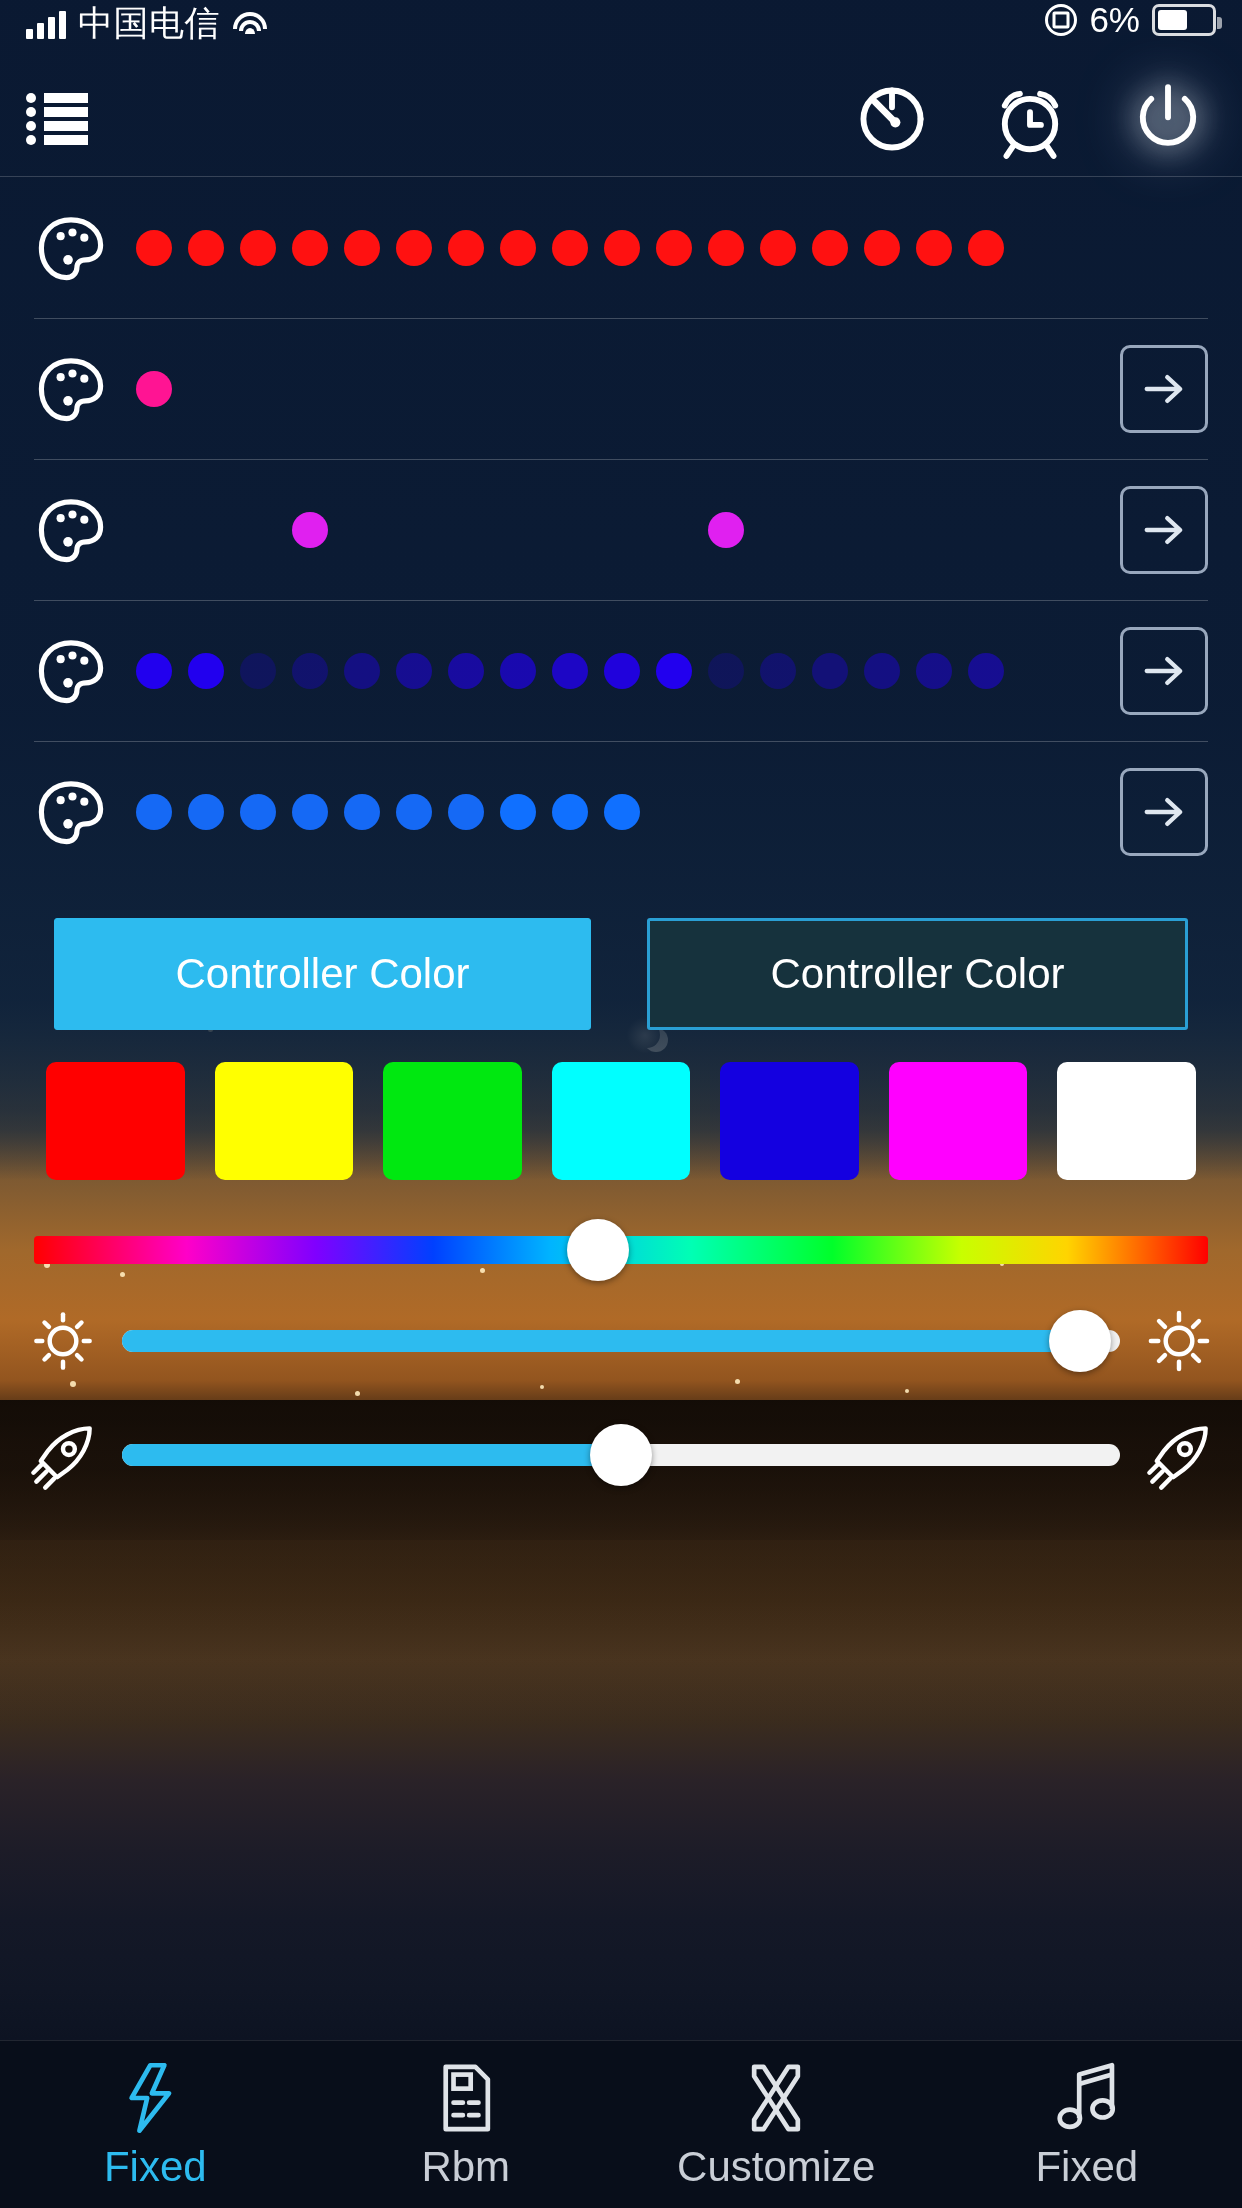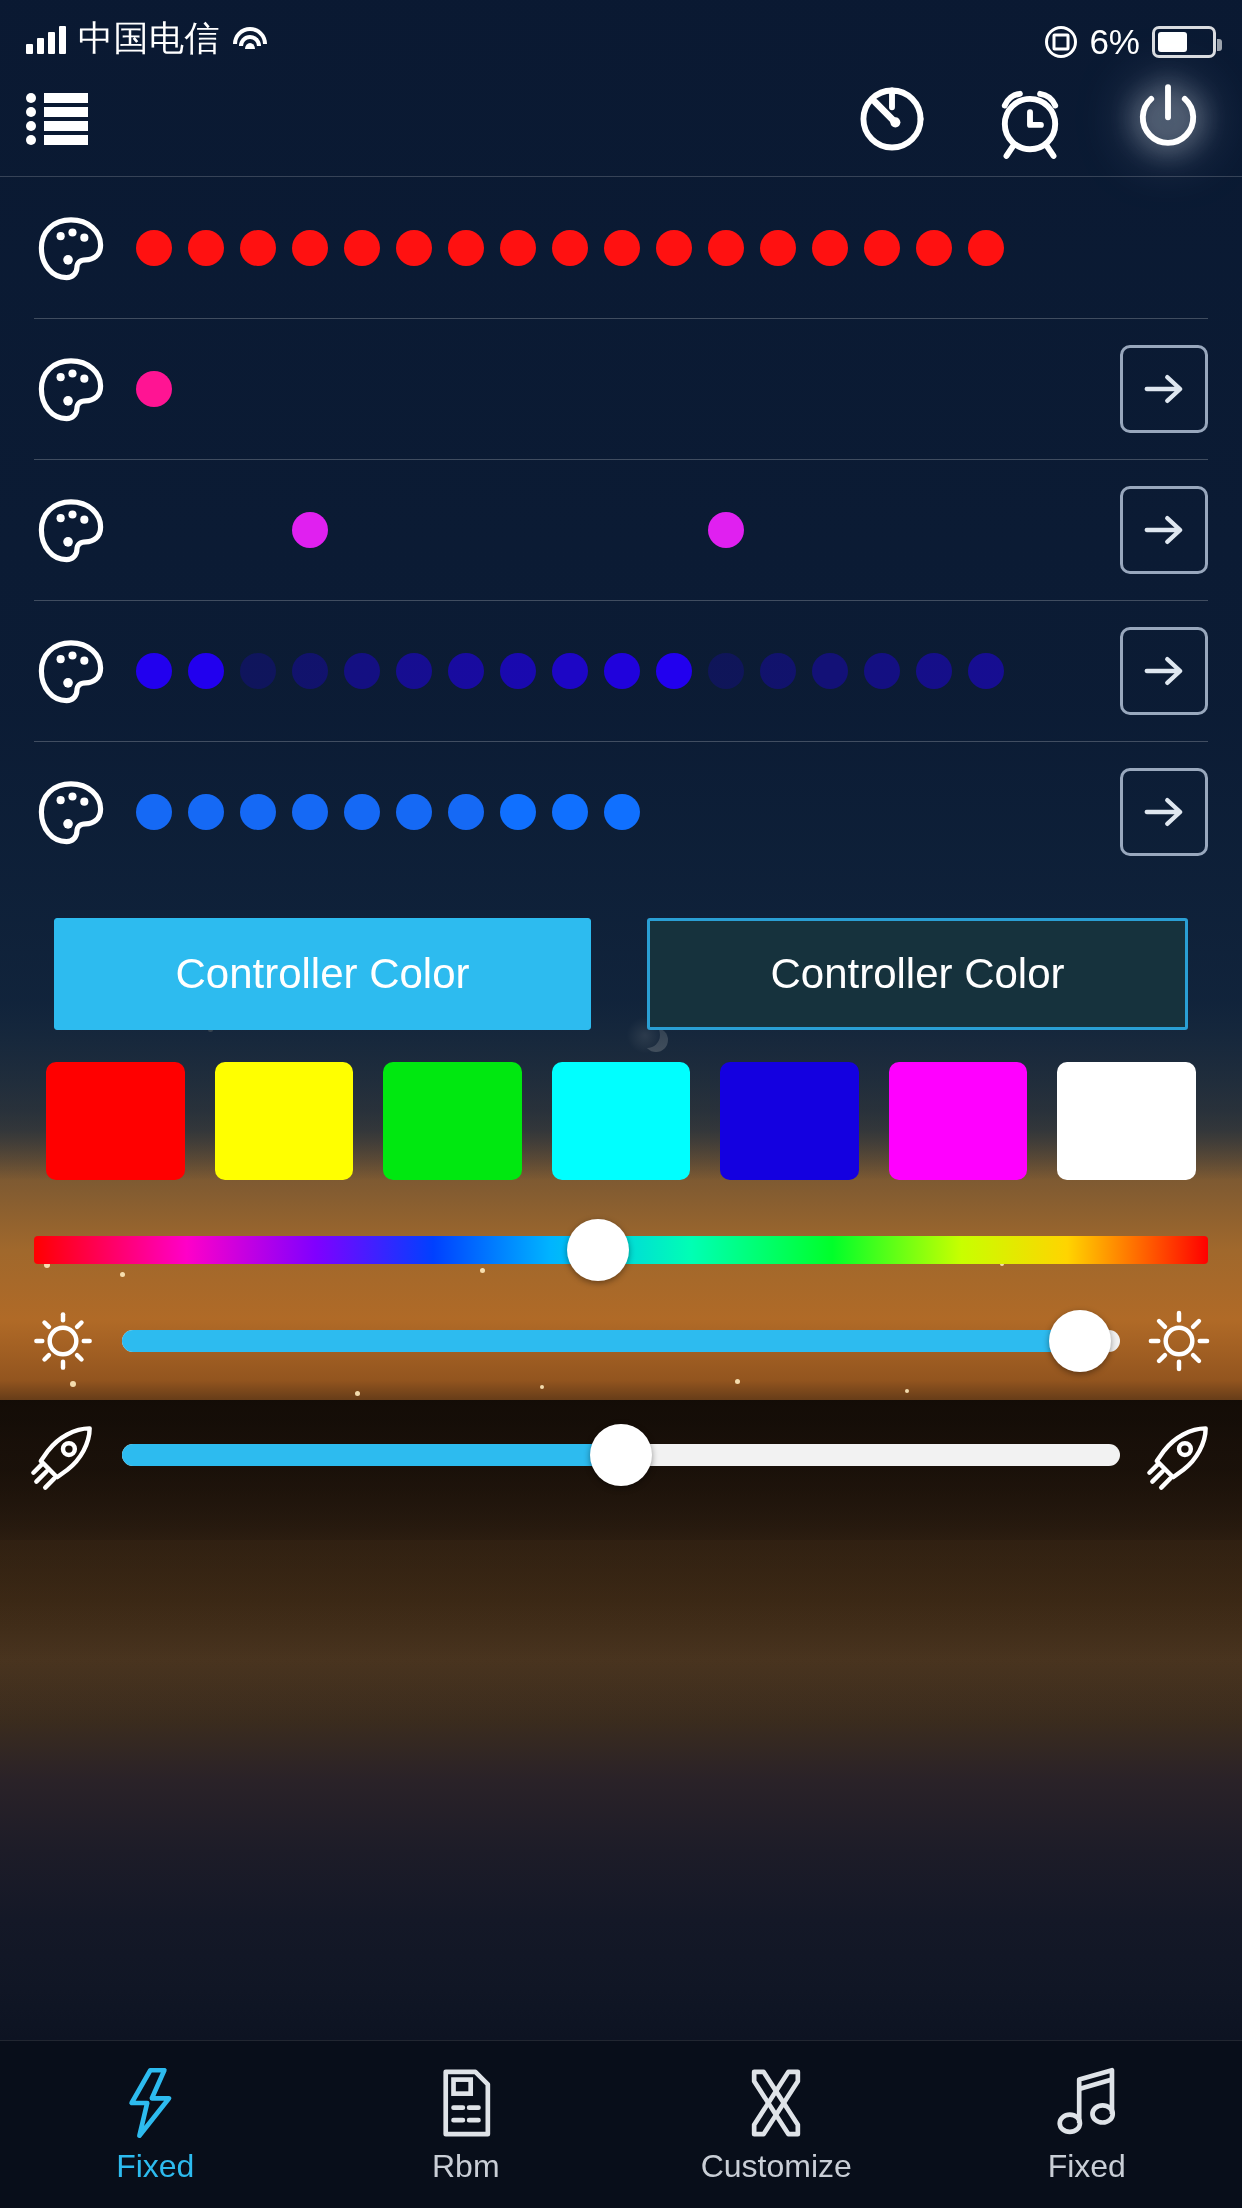--- a/index.html
+++ b/index.html
@@ -69,21 +69,21 @@
       rgba(11,27,52,.96) 700px,
       rgba(14,33,58,.90) 1000px,
       rgba(20,40,62,.55) 1130px,
       rgba(25,45,65,.0) 1180px);
   }
 
   #app{ position:absolute; inset:0; z-index:5; }
 
   
   .statusbar{
-    height:62px; display:flex; align-items:flex-end;
+    height:62px; display:flex; align-items:flex-start;
     padding:0 26px; color:#fff; position:relative;
   }
   .sb-left{ display:flex; align-items:center; gap:12px; }
   .bars{ display:flex; align-items:flex-end; gap:4px; height:30px; }
   .bars i{ display:block; width:7px; background:#fff; border-radius:1px; }
   .bars i:nth-child(1){height:10px}
   .bars i:nth-child(2){height:16px}
   .bars i:nth-child(3){height:22px}
   .bars i:nth-child(4){height:28px}
   .carrier{ font-size:35px; letter-spacing:.5px; }
@@ -199,21 +199,21 @@
   
   .tabbar{
     position:absolute; left:0; right:0; bottom:0; height:168px;
     background:rgba(9,14,26,.93);
     border-top:1px solid rgba(255,255,255,.10);
     display:flex; align-items:center;
   }
   .tab{ flex:1; display:flex; flex-direction:column; align-items:center; gap:6px; }
   .tab .tIco{ width:78px; height:78px; }
   .tab .tIco svg{ width:100%; height:100%; display:block; }
-  .tab .tLbl{ font-size:32px; color:#c9ced6; }
+  .tab .tLbl{ font-size:42px; color:#c9ced6; }
   .tab.active .tLbl{ color:#2dbbef; }
 </style>
 </head>
 <body>
 
 <div id="bgphoto"></div>
 <div id="bgstars">
   <div class="moon"></div>
   <div class="spark" style="left:208px;top:1027px;width:5px;height:5px;"></div>
   <div class="spark" style="left:44px;top:1262px;width:6px;height:6px;"></div>

